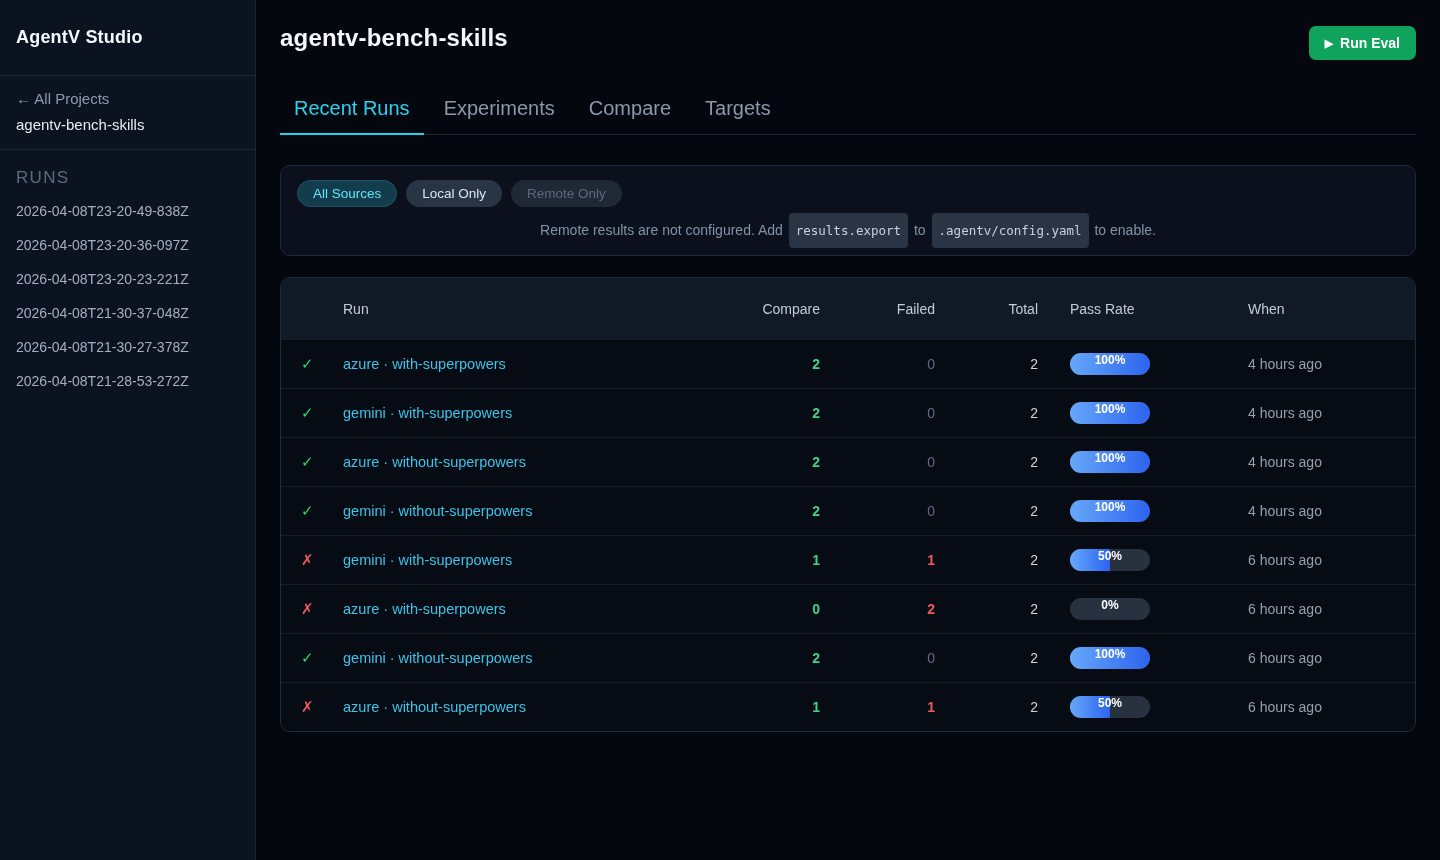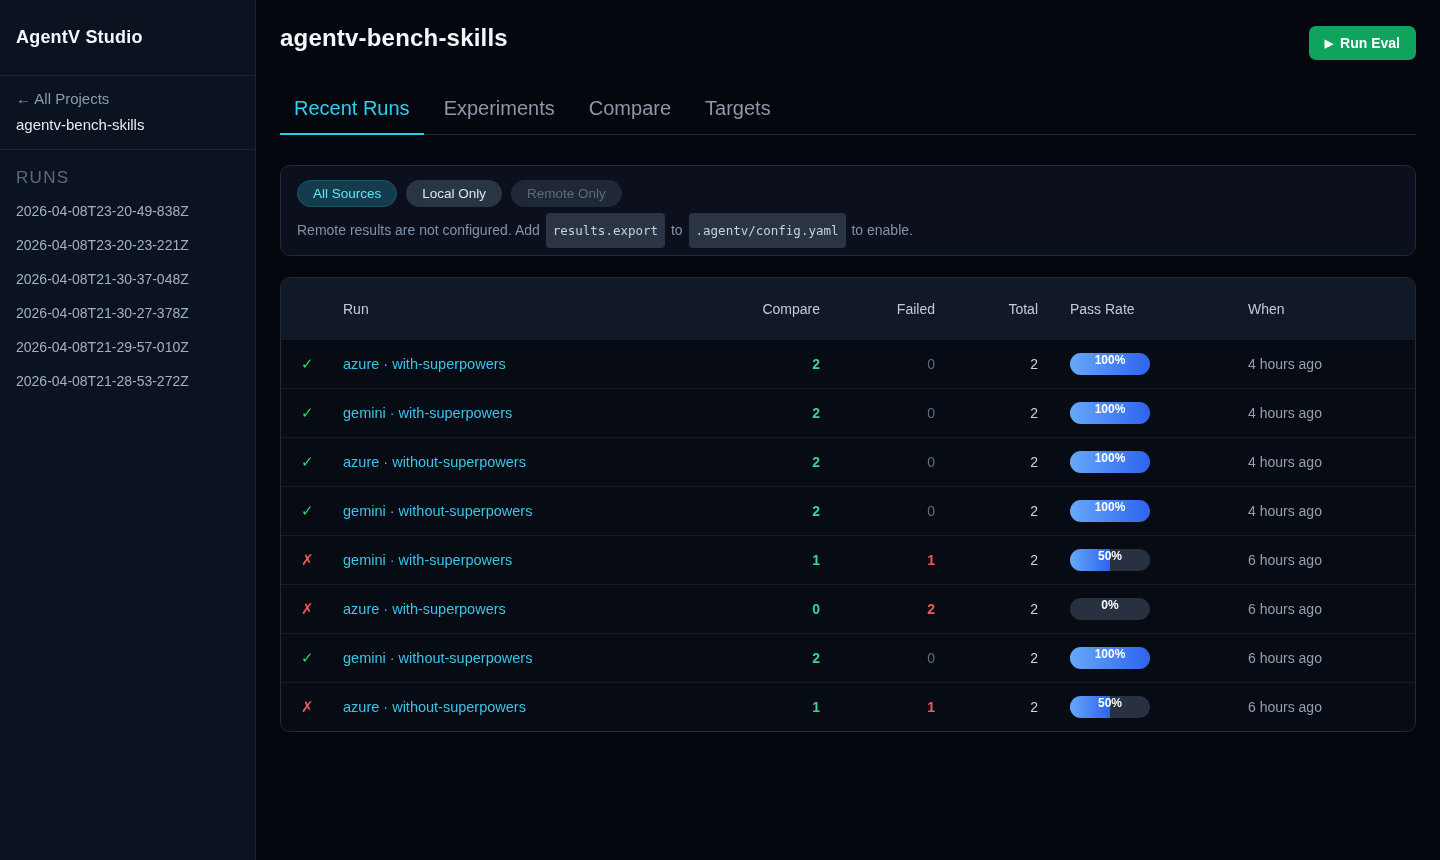--- a/index.html
+++ b/index.html
@@ -41,21 +41,21 @@
   
   .tabs { margin-top:27px; border-bottom:1px solid #1b2533; display:flex; gap:6px; }
   .tab {
     padding:10px 14px 13px; font-size:20px; color:#8b98aa; cursor:pointer;
     margin-bottom:-1px;
   }
   .tab.active { color:#2bd1ee; border-bottom:2px solid #22d3ee; }
   
   .filters-card {
     margin-top:30px; background:#0b101c; border:1px solid #1f2a3d;
-    border-radius:10px; padding:14px 16px 17px;
+    border-radius:10px; padding:14px 16px 17px;text-align:center;
   }
   .chips { display:flex; gap:9px; }
   .chip {
     border-radius:999px; padding:5px 15px; font-size:13.5px; cursor:pointer;
     border:1px solid transparent;
   }
   .chip.active { background:#133d4d; color:#64e1f5; border-color:#1d5468; }
   .chip.default { background:#293444; color:#dce4ed; }
   .chip.disabled { background:#1f2836; color:#5d6a7d; cursor:default; }
   .filters-note { margin-top:15px; font-size:14px; color:#8093a9; }
@@ -107,24 +107,24 @@
   <div class="sb-header">
     <div class="sb-title">AgentV Studio</div>
   </div>
   <div class="sb-project">
     <div class="sb-back"><span>←</span> <span>All Projects</span></div>
     <div class="sb-project-name">agentv-bench-skills</div>
   </div>
   <div class="sb-runs-label">RUNS</div>
   <nav id="sb-run-list">
       <div class="sb-run-item">2026-04-08T23-20-49-838Z</div>
+      <div class="sb-run-item">2026-04-08T23-20-36-097Z</div>
       <div class="sb-run-item">2026-04-08T23-20-23-221Z</div>
       <div class="sb-run-item">2026-04-08T21-30-37-048Z</div>
       <div class="sb-run-item">2026-04-08T21-30-27-378Z</div>
-      <div class="sb-run-item">2026-04-08T21-29-57-010Z</div>
       <div class="sb-run-item">2026-04-08T21-28-53-272Z</div>
     </nav>
 </aside>
 
 <main class="main">
   <div class="page-header">
     <h1 class="page-title">agentv-bench-skills</h1>
     <button class="run-eval-btn">
       <span class="play">▶</span>
       <span>Run Eval</span>

